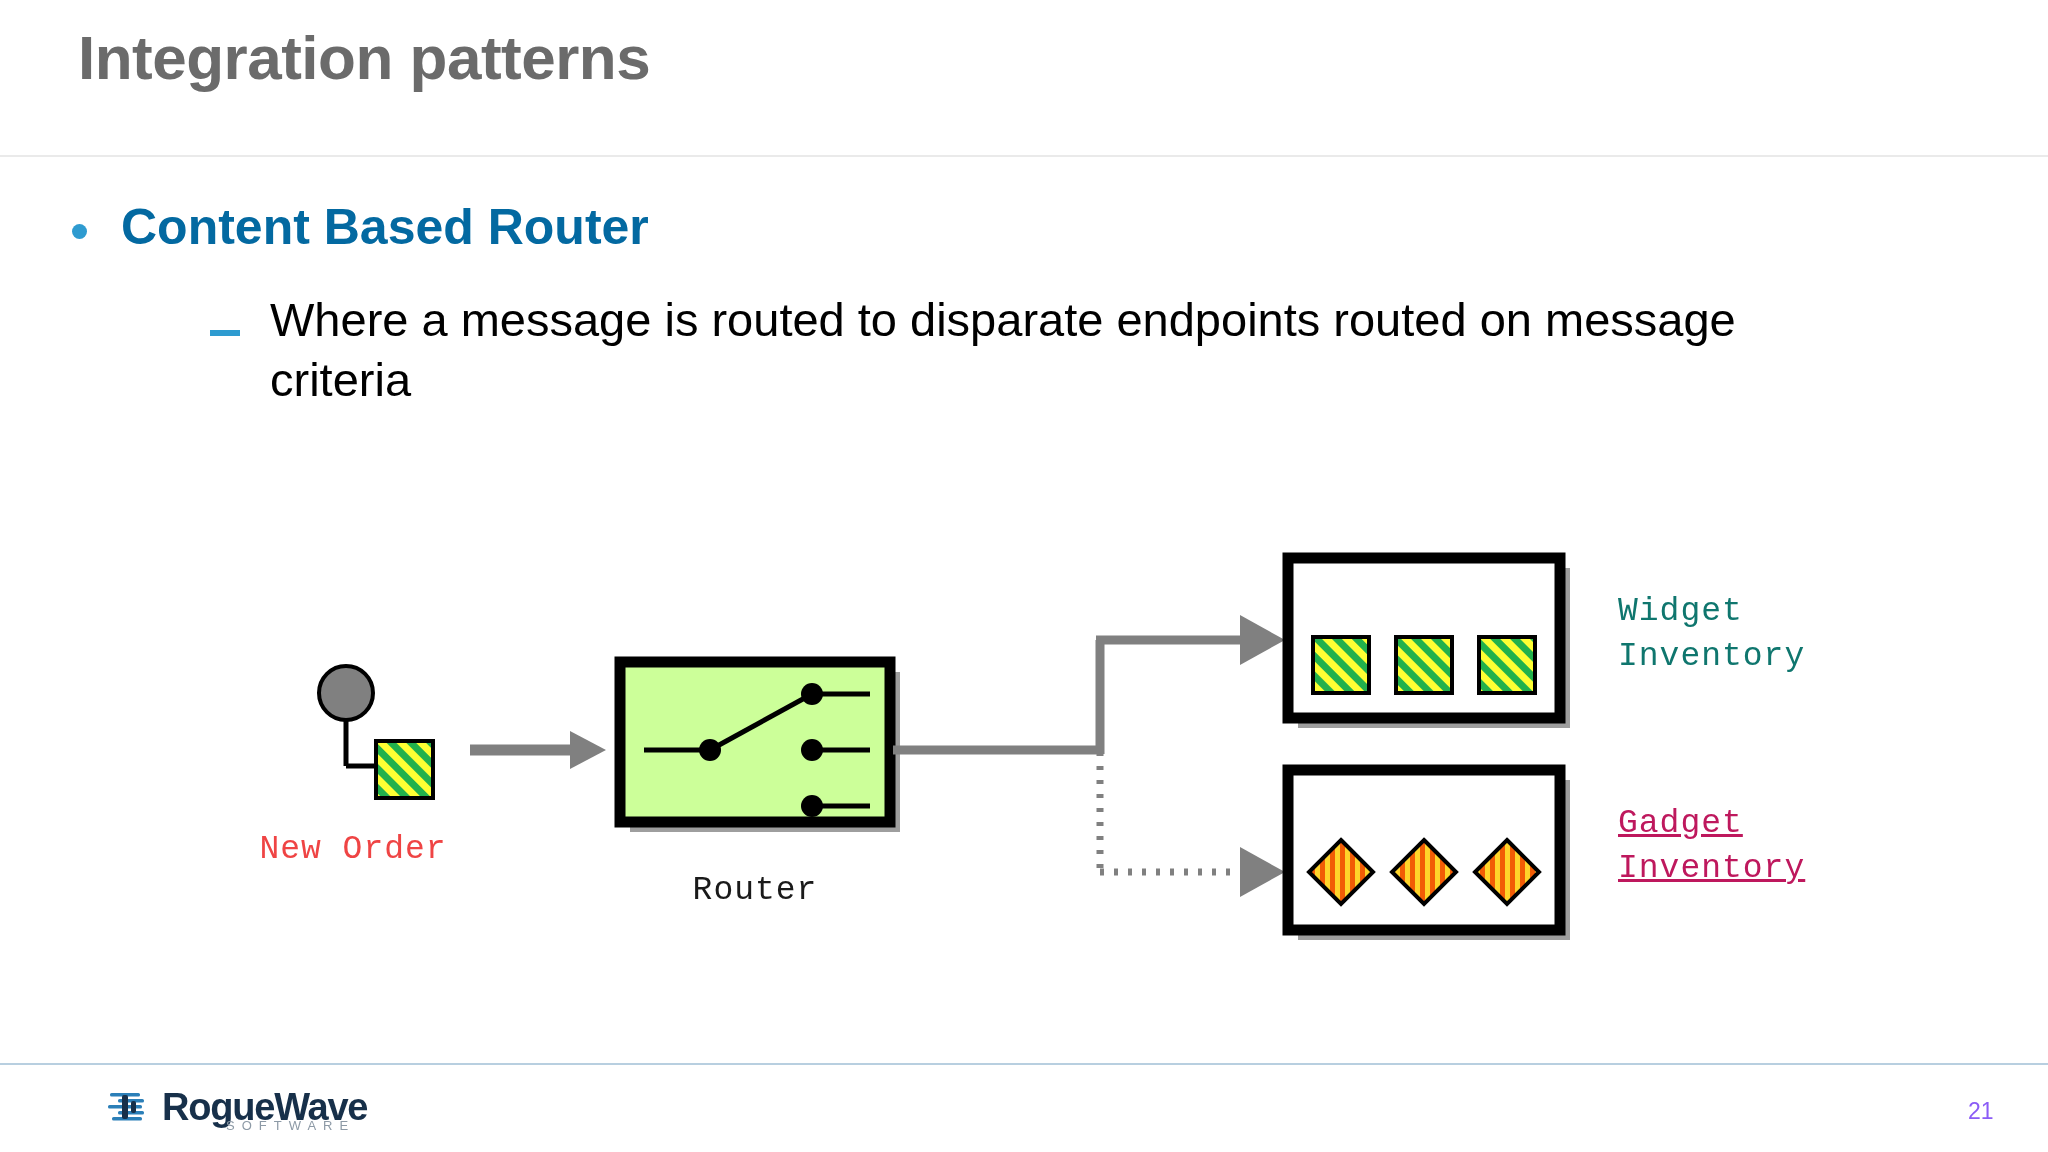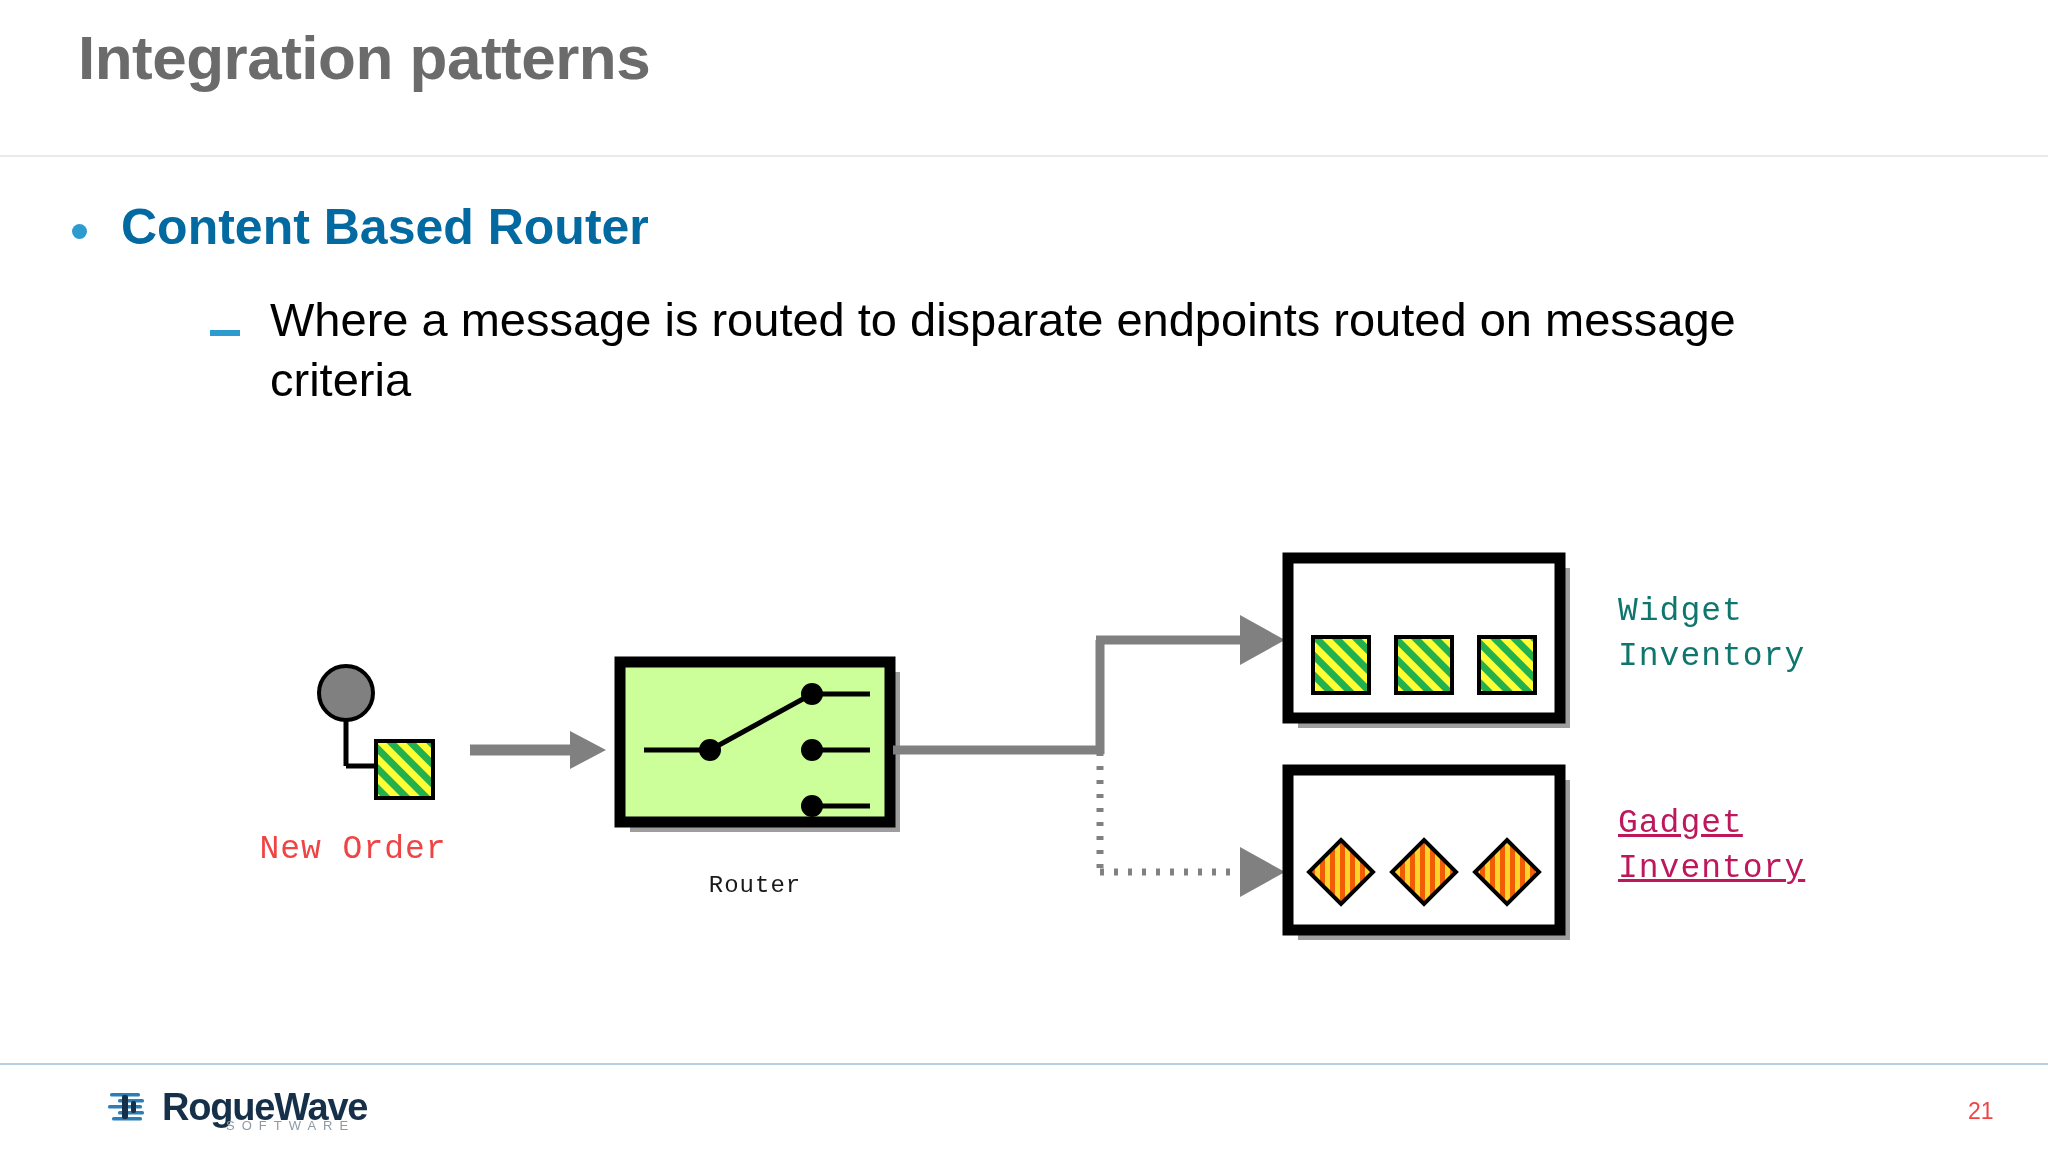--- a/index.html
+++ b/index.html
@@ -168,21 +168,21 @@
     top: 1098px;
     font-size: 23px;
     color: #7a7a7a;
     white-space: nowrap;
   }
   .page-num {
     position: absolute;
     left: 1968px;
     top: 1098px;
     font-size: 23px;
-    color: #ef4444;
+    color: #8b5cf6;
     white-space: nowrap;
   }
 </style>
 </head>
 <body>
 
 <div class="slide">
 
   <div class="title-area">
     <div class="slide-title">Integration patterns</div>
@@ -283,21 +283,21 @@
           <polygon points="1507,840 1539,872 1507,904 1475,872" fill="url(#pat-gadget)" stroke="#000000" stroke-width="4"></polygon>
         </g>
       </g>
     </svg>
 
     <div style="position:absolute;left:243px;top:831px;width:220px;text-align:center;
                 font-family:'Liberation Mono', monospace;font-size:33px;color:#ef4444;
                 letter-spacing:1px;">New Order</div>
 
     <div style="position:absolute;left:645px;top:872px;width:220px;text-align:center;
-                font-family:'Liberation Mono', monospace;font-size:24px;color:#1a1a1a;
+                font-family:'Liberation Mono', monospace;font-size:33px;color:#1a1a1a;
                 letter-spacing:1px;">Router</div>
 
     <div style="position:absolute;left:1618px;top:590px;font-family:'Liberation Mono', monospace;
                 font-size:33px;color:#0f766e;line-height:1.35;letter-spacing:1px;">
       <div>Widget</div>
       <div>Inventory</div>
     </div>
 
     <div style="position:absolute;left:1618px;top:802px;font-family:'Liberation Mono', monospace;
                 font-size:33px;color:#be185d;line-height:1.35;letter-spacing:1px;text-decoration:underline;">

